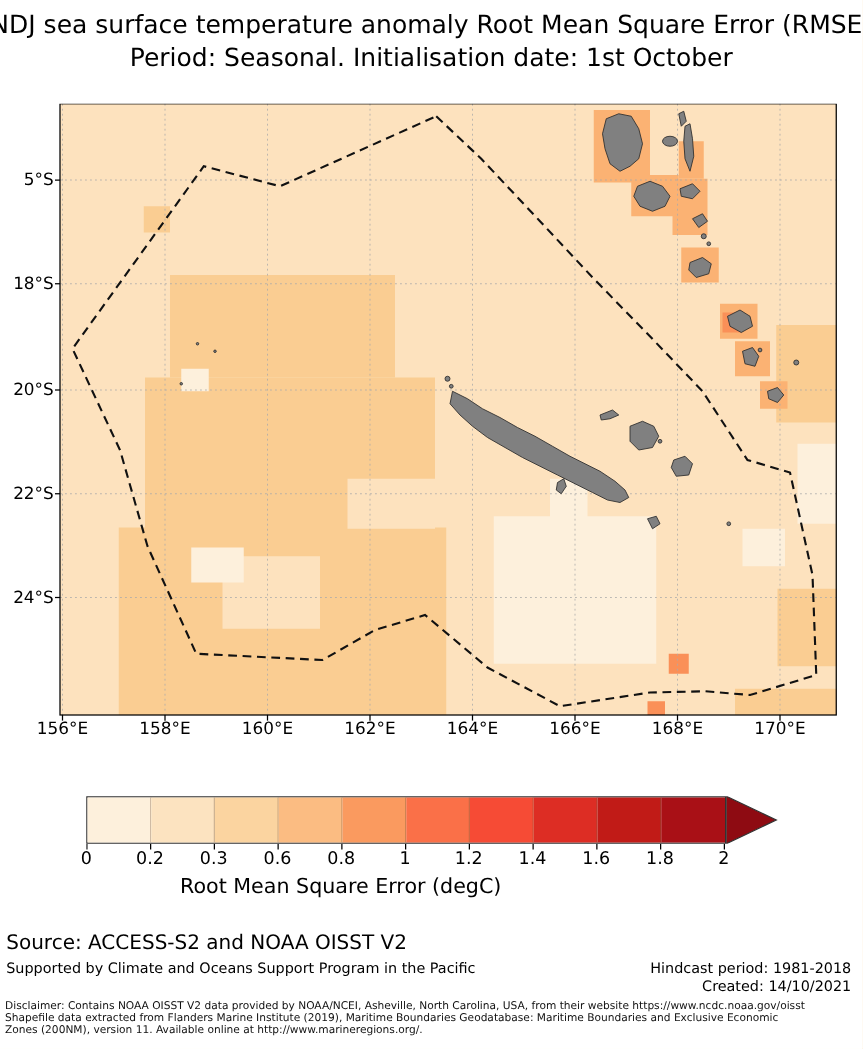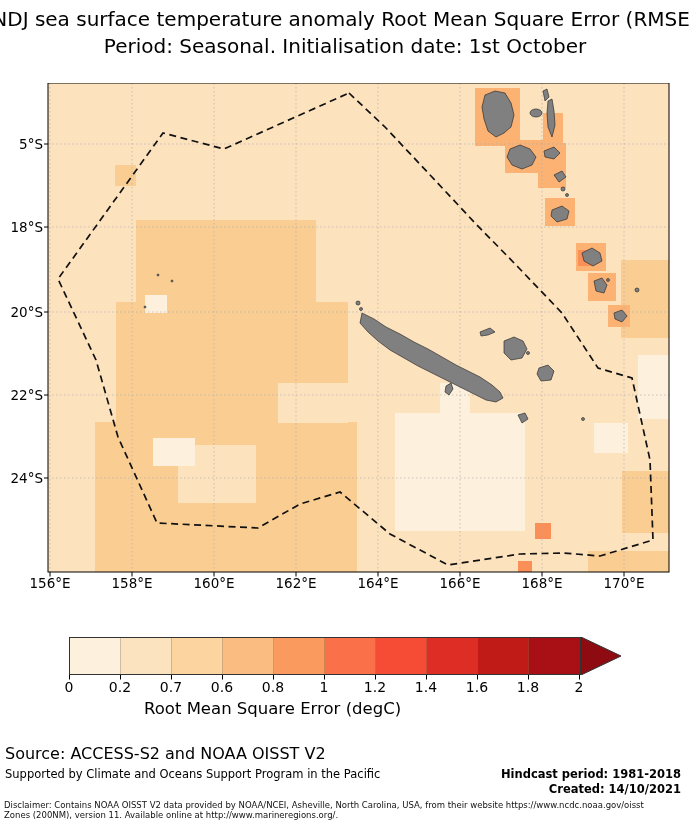--- a/index.html
+++ b/index.html
@@ -15,21 +15,21 @@
   .ytick { position:absolute; left:0; width:43px; text-align:right; font-size:13.5px; height:16px; line-height:16px; }
   .xtick { position:absolute; width:48px; text-align:center; font-size:13.5px; top:575px; height:16px; line-height:16px; }
   .cbar { position:absolute; left:69px; top:637px; width:512px; height:38px; border:1px solid #333; display:flex; }
   .cbar-seg { width:51px; height:100%; border-right:1px solid rgba(120,90,60,.35); }
   .cbar-seg:last-child { border-right:none; }
   .cbar-arrow { position:absolute; left:581px; top:637px; }
   .cbar-ticks { position:absolute; left:69px; top:675px; }
   .cbar-ticklabel { position:absolute; top:679px; width:40px; text-align:center; font-size:14px; height:17px; line-height:17px; }
   .cbar-label { position:absolute; top:699px; left:144px; width:400px; text-align:left; font-size:16.5px; }
   .ft { position:absolute; left:5px; font-size:11.5px; white-space:nowrap; }
-  .ft-r { position:absolute; right:9px; font-size:11.5px; white-space:nowrap; text-align:right;font-weight:bold; }
+  .ft-r { position:absolute; right:9px; font-size:11.5px; white-space:nowrap; text-align:right; }
   .src { top:744px; font-size:16px; }
   .sup { top:767px;text-align:center; }
   .cop { top:782px; }
   .hin { top:767px; }
   .cre { top:782px;margin-left:47px; }
   .disc { position:absolute; left:4px; top:801px; font-size:8.5px; line-height:9.6px; color:#111; }
   .disc div { white-space:nowrap; }
 </style>
 </head>
 <body>
@@ -216,34 +216,35 @@
       <line x1="255.5" y1="0" x2="255.5" y2="4.5"></line>
       <line x1="306.5" y1="0" x2="306.5" y2="4.5"></line>
       <line x1="357.5" y1="0" x2="357.5" y2="4.5"></line>
       <line x1="408.5" y1="0" x2="408.5" y2="4.5"></line>
       <line x1="459.5" y1="0" x2="459.5" y2="4.5"></line>
       <line x1="510.5" y1="0" x2="510.5" y2="4.5"></line>
     </g>
   </svg>
   <div class="cbar-ticklabel" style="left:49px">0</div>
   <div class="cbar-ticklabel" style="left:100px">0.2</div>
-  <div class="cbar-ticklabel" style="left:151px">0.7</div>
+  <div class="cbar-ticklabel" style="left:151px">0.3</div>
   <div class="cbar-ticklabel" style="left:202px">0.6</div>
   <div class="cbar-ticklabel" style="left:253px">0.8</div>
   <div class="cbar-ticklabel" style="left:304px">1</div>
   <div class="cbar-ticklabel" style="left:355px">1.2</div>
   <div class="cbar-ticklabel" style="left:406px">1.4</div>
   <div class="cbar-ticklabel" style="left:457px">1.6</div>
   <div class="cbar-ticklabel" style="left:508px">1.8</div>
   <div class="cbar-ticklabel" style="left:559px">2</div>
   <div class="cbar-label">Root Mean Square Error (degC)</div>
 
   <div class="ft src">Source: ACCESS-S2 and NOAA OISST V2</div>
   <div class="ft sup">Supported by Climate and Oceans Support Program in the Pacific</div>
   <div class="ft-r hin">Hindcast period: 1981-2018</div>
   <div class="ft-r cre">Created: 14/10/2021</div>
 
   <div class="disc">
     <div>Disclaimer: Contains NOAA OISST V2 data provided by NOAA/NCEI, Asheville, North Carolina, USA, from their website https://www.ncdc.noaa.gov/oisst</div>
+    <div>Shapefile data extracted from Flanders Marine Institute (2019), Maritime Boundaries Geodatabase: Maritime Boundaries and Exclusive Economic</div>
     <div>Zones (200NM), version 11. Available online at http://www.marineregions.org/.</div>
   </div>
 
 </div>
 
 </body></html>

